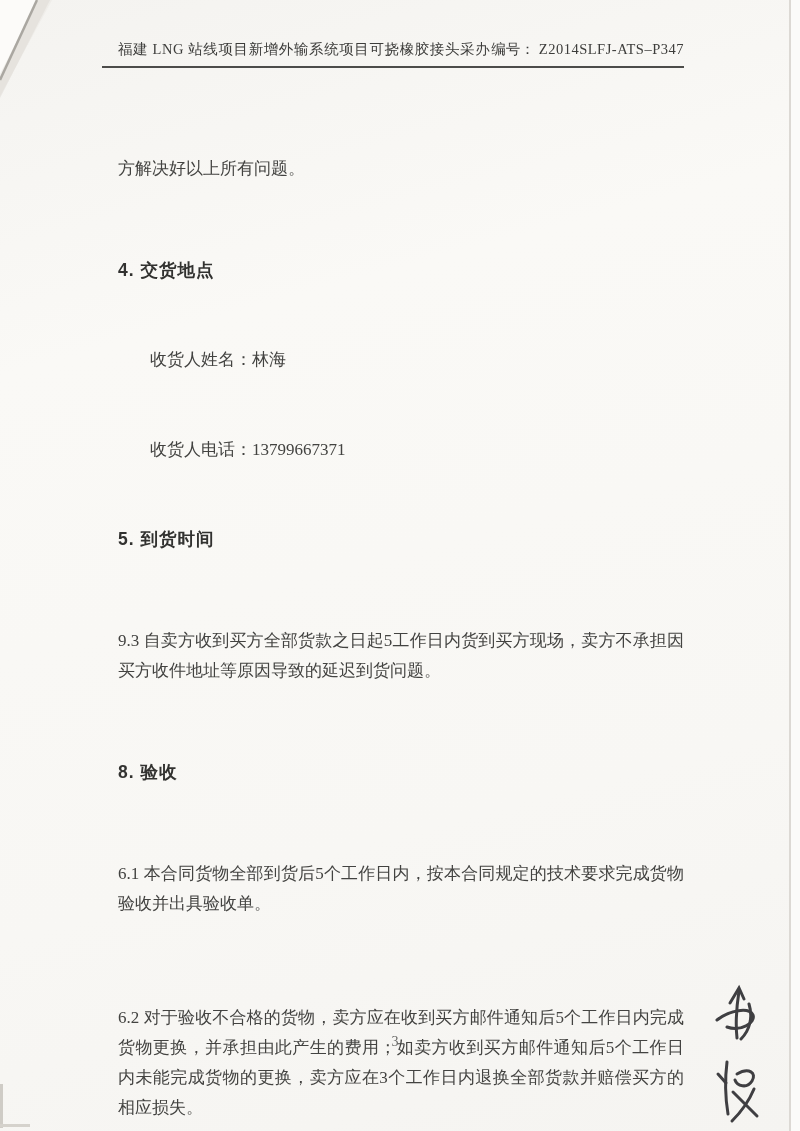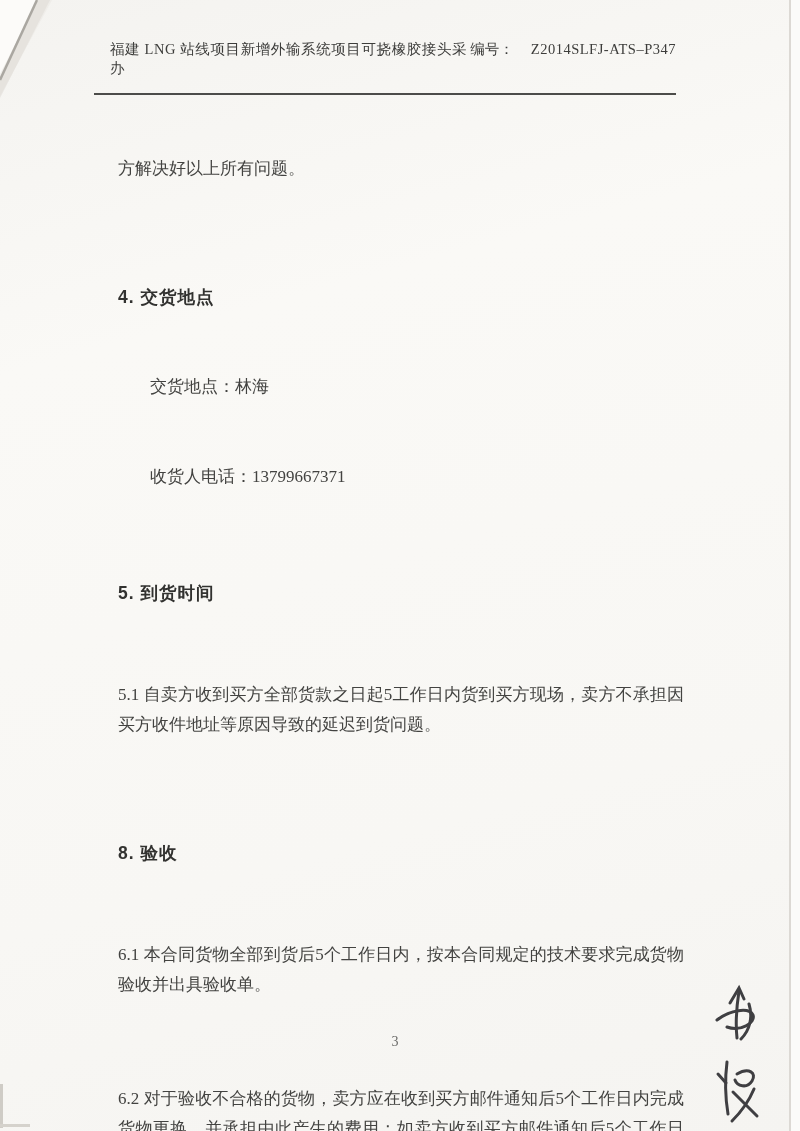--- a/index.html
+++ b/index.html
@@ -14,43 +14,43 @@
   }
   
   .edge-right   { position:absolute; top:0; left:789px; width:2px; height:1131px; background:#dcd9d4; }
   .edge-right-strip { position:absolute; top:0; left:791px; width:9px; height:1131px; background:#fbfbf9; }
   .edge-bottom-left-v { position:absolute; left:0; top:1084px; width:3px; height:44px; background:#cfccc6; }
   .edge-bottom-left-h { position:absolute; left:0; top:1124px; width:30px; height:3px; background:#d5d2cc; }
   .fold { position:absolute; left:0; top:0; }
 
   
   .header {
-    position:absolute; left:94px; top:40px; width:582px;
+    position:absolute; left:102px; top:40px; width:582px;
     display:flex; align-items:baseline;
-    border-bottom:2px solid #4c4c4a; padding-bottom:15px;
+    border-bottom:2px solid #4c4c4a; padding-bottom:7px;
   }
   .h-title {
     padding-left:16px; font-size:14.5px; color:#3d3d3b; letter-spacing:0.6px;
   }
   .h-no { margin-left:auto; font-size:14.5px; color:#3d3d3b; white-space:nowrap; }
-  .h-no .num { margin-left:17px; letter-spacing:0.5px; }
+  .h-no .num { margin-left:4px; letter-spacing:0.5px; }
 
   
   .content {
     position:absolute; left:118px; top:84px; width:566px;
     font-size:17px; line-height:30px; color:#434341;
     text-align:justify; white-space:pre-wrap;
   }
   .content p.para  { margin:12px 0; }
   .content p.first { margin-top:10px; }
   .content p.line  { margin:0; padding-left:32px; text-align:left; }
   .content h3 {
     font-family:"Liberation Sans","DejaVu Sans",sans-serif;
     font-size:17.5px; font-weight:bold; color:#323230;
-    line-height:26px; letter-spacing:1px; margin:28px 0 2px;
+    line-height:26px; letter-spacing:1px; margin:1px 0 2px;
     text-align:left;
   }
   .pagenum {
     position:absolute; left:0; top:1034px; width:790px;
     text-align:center; font-size:14px; color:#6a6a68;
   }
   .sig { position:absolute; left:697px; top:982px; }
 </style>
 </head>
 <body>
@@ -69,24 +69,24 @@
   <div class="edge-bottom-left-h"></div>
 
   <div class="header">
     <span class="h-title">福建 LNG 站线项目新增外输系统项目可挠橡胶接头采办</span>
     <span class="h-no"><span>编号：</span><span class="num">Z2014SLFJ-ATS–P347</span></span>
   </div>
 
   <div class="content">
     <p class="para first">方解决好以上所有问题。</p>
     <h3>4. 交货地点</h3>
-    <p class="line">交货地点：林海</p>
+    <p class="line">收货人姓名：林海</p>
     <p class="line">收货人电话：13799667371</p>
     <h3>5. 到货时间</h3>
-    <p class="para">5.1 自卖方收到买方全部货款之日起5工作日内货到买方现场，卖方不承担因买方收件地址等原因导致的延迟到货问题。</p>
+    <p class="para">9.3 自卖方收到买方全部货款之日起5工作日内货到买方现场，卖方不承担因买方收件地址等原因导致的延迟到货问题。</p>
     <h3>8. 验收</h3>
     <p class="para">6.1 本合同货物全部到货后5个工作日内，按本合同规定的技术要求完成货物验收并出具验收单。</p>
     <p class="para">6.2 对于验收不合格的货物，卖方应在收到买方邮件通知后5个工作日内完成货物更换，并承担由此产生的费用；如卖方收到买方邮件通知后5个工作日内未能完成货物的更换，卖方应在3个工作日内退换全部货款并赔偿买方的相应损失。</p>
     
     
     
     
     
     
     

